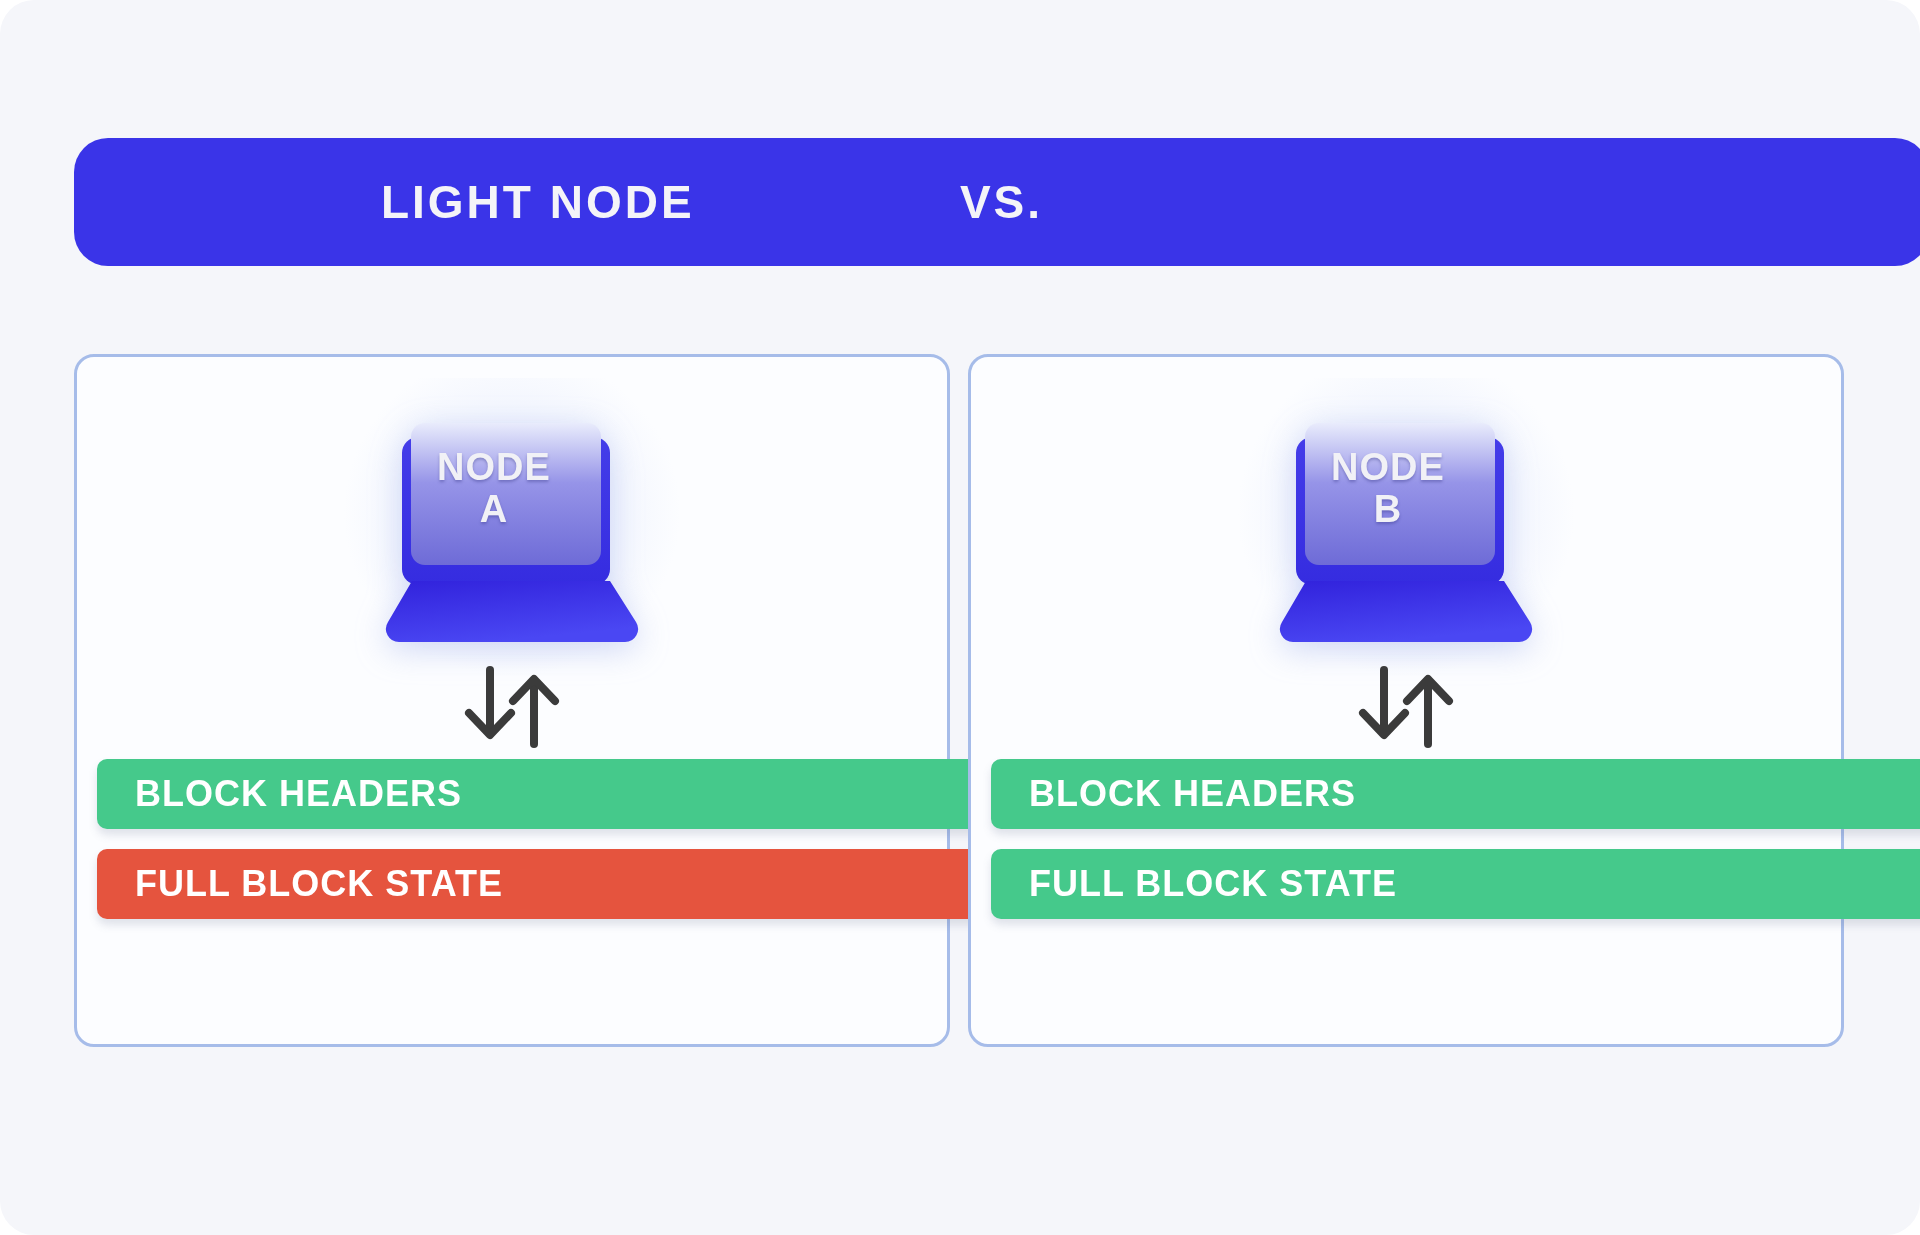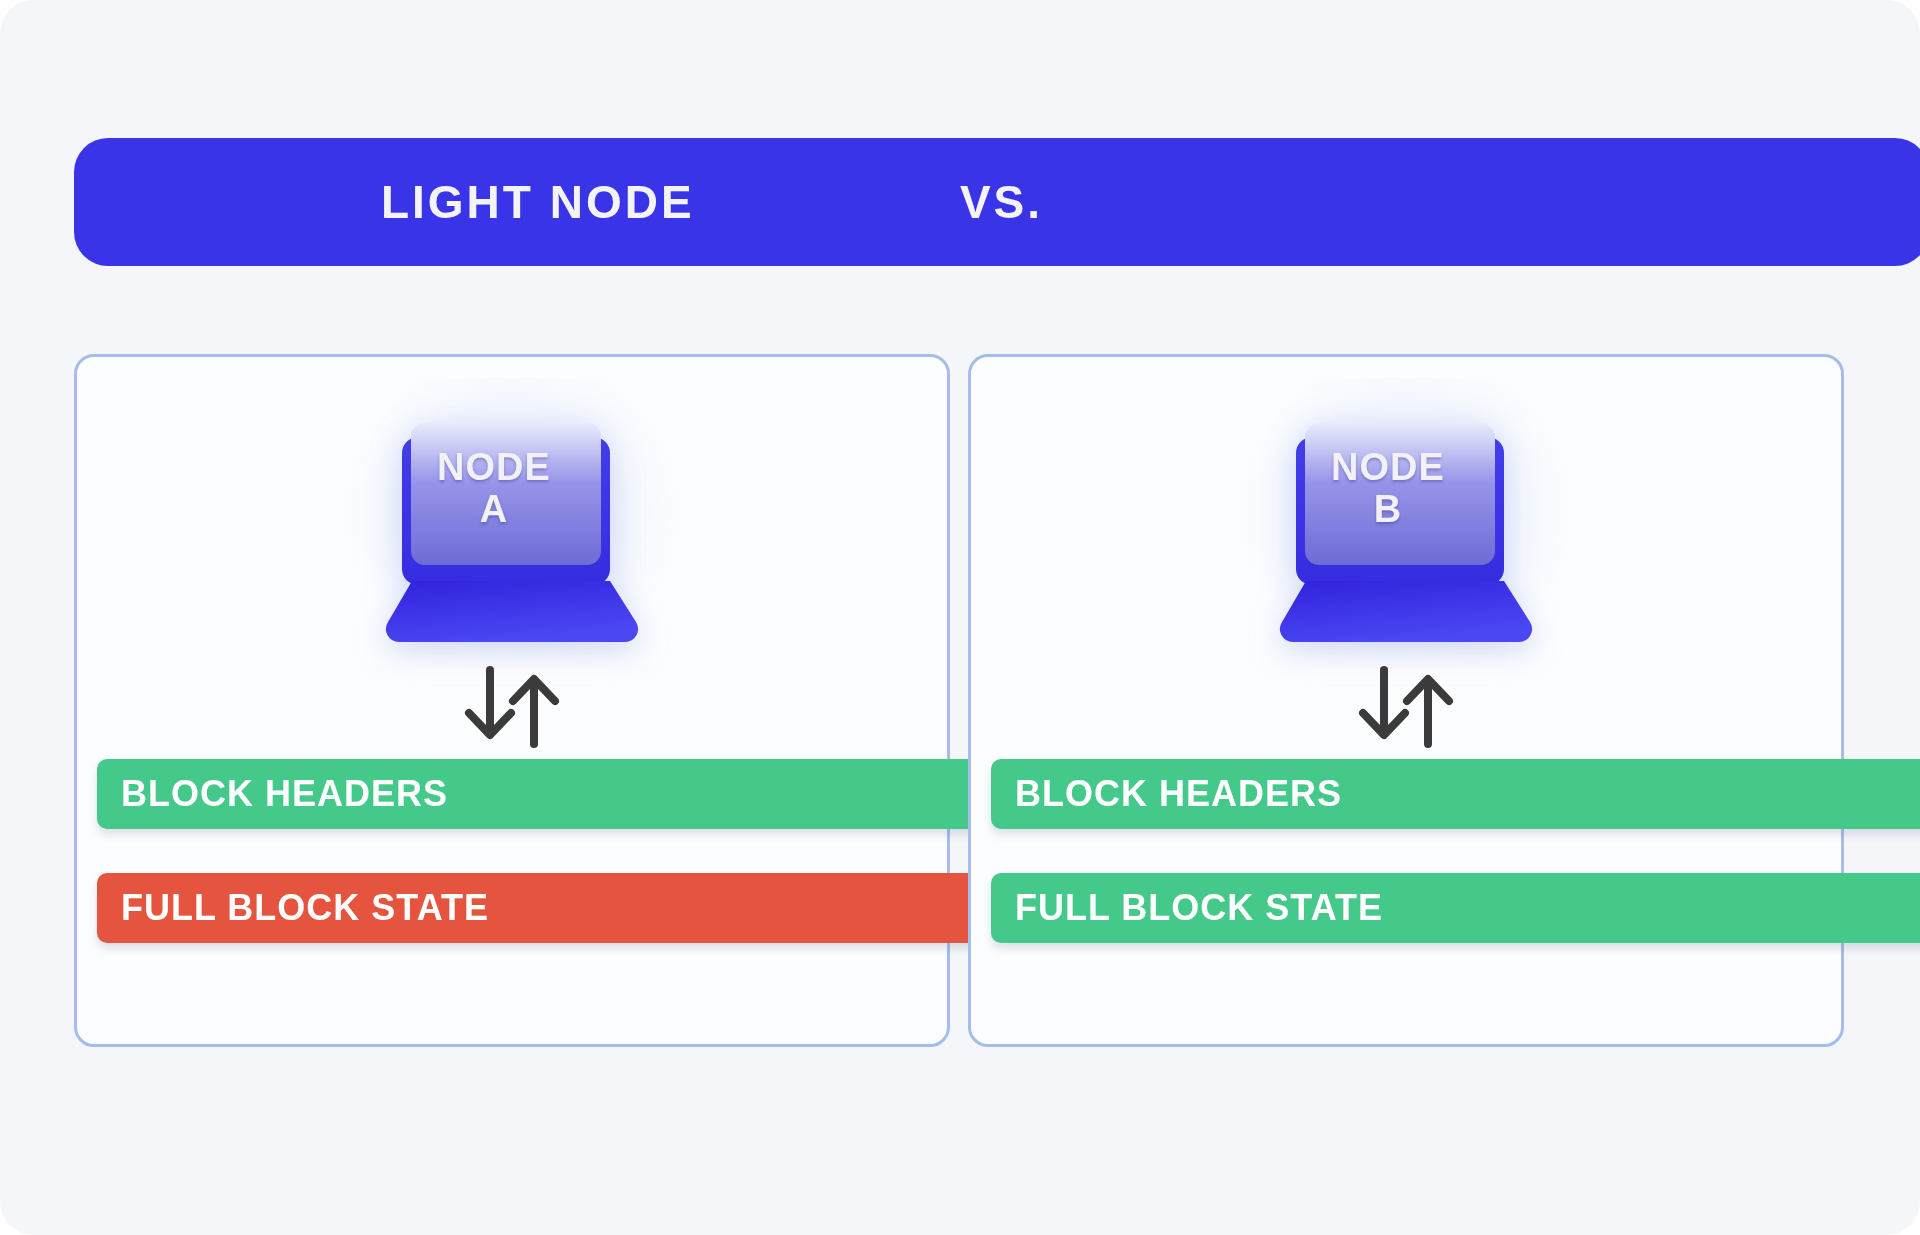--- a/index.html
+++ b/index.html
@@ -46,26 +46,26 @@
     color: #f1f1f6; font-weight: 800; font-size: 38px; line-height: 1.1; letter-spacing: 1px;
     text-shadow: 0 2px 3px rgba(40,40,120,0.35);
   }
 
   
   .arrows { position: absolute; left: calc(50% - 55px); top: 308px; width: 110px; height: 84px; }
 
   
   .bar {
     position: absolute; left: 20px; width: 1010px; height: 70px; border-radius: 10px;
-    display: flex; align-items: center; padding-left: 24px;
+    display: flex; align-items: center; padding-left: 38px;
     color: #ffffff; font-size: 36px; font-weight: 700; letter-spacing: 1px;
     box-shadow: 0 6px 9px rgba(95,105,140,0.18);
   }
   .bar-1 { top: 402px; }
-  .bar-2 { top: 516px; }
+  .bar-2 { top: 492px; }
   .bar-green { background: #45c98b; }
   .bar-red   { background: #e5543e; }
 </style>
 </head>
 <body>
 
 <div class="canvas">
 
   <div class="header-bar">
     <span class="header-left">LIGHT NODE</span>

